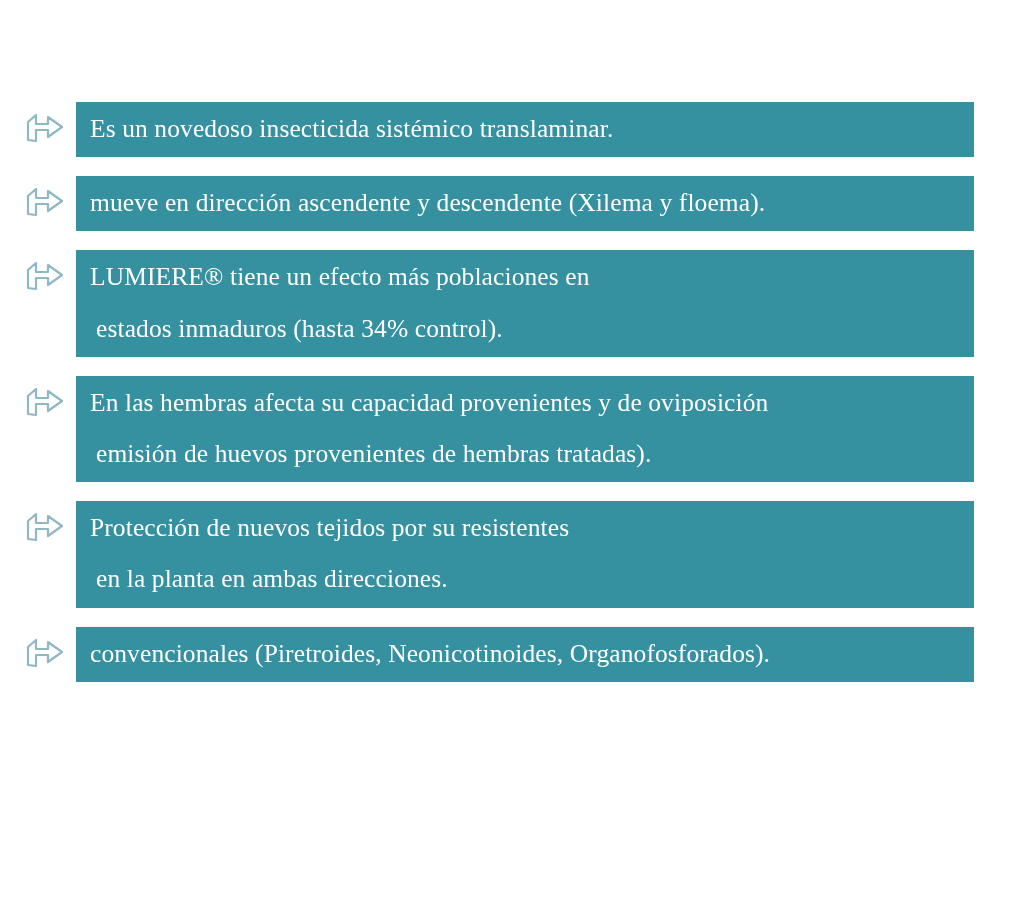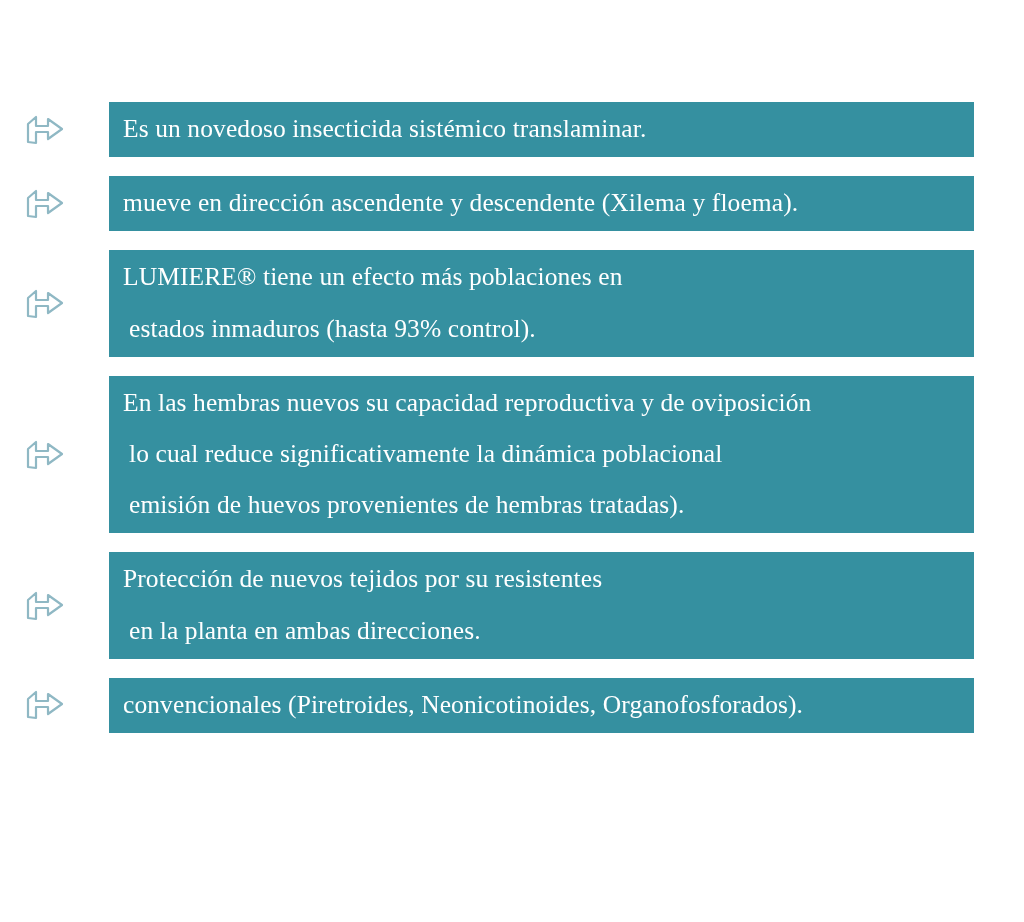--- a/index.html
+++ b/index.html
@@ -20,22 +20,21 @@
     box-sizing: border-box;
     padding: 102px 50px 40px 22px;
   }
   .bullet-list {
     display: flex;
     flex-direction: column;
     gap: 19px;
   }
   .bullet-row {
     display: flex;
-    align-items: center;
-    gap: 33px;
+    align-items: flex-start;
   }
   .arrow-icon {
     flex: 0 0 auto;
     width: 46px;
     height: 44px;
     margin-top: 8px;
     margin-right: 8px;
   }
   .arrow-icon svg {
     display: block;
@@ -88,32 +87,31 @@
         </div>
       </div>
       <div class="bullet-row">
         <span class="arrow-icon">
           <svg viewBox="0 0 46 44" xmlns="http://www.w3.org/2000/svg">
             <path d="M6 30 L6 12 L14 5 L14 14 L26 14 L26 7 L40 17 L26 27 L26 20 L14 20 L14 31 Z" fill="none" stroke="#8fb8c4" stroke-width="2.2" stroke-linejoin="round" stroke-linecap="round"></path>
           </svg>
         </span>
         <div class="bar">
           <span class="line">LUMIERE® tiene un efecto más poblaciones en</span>
-          <span class="line">estados inmaduros (hasta 93% control).</span>
+          <span class="line">estados inmaduros (hasta 34% control).</span>
         </div>
       </div>
       <div class="bullet-row">
         <span class="arrow-icon">
           <svg viewBox="0 0 46 44" xmlns="http://www.w3.org/2000/svg">
             <path d="M6 30 L6 12 L14 5 L14 14 L26 14 L26 7 L40 17 L26 27 L26 20 L14 20 L14 31 Z" fill="none" stroke="#8fb8c4" stroke-width="2.2" stroke-linejoin="round" stroke-linecap="round"></path>
           </svg>
         </span>
         <div class="bar">
-          <span class="line">En las hembras nuevos su capacidad reproductiva y de oviposición</span>
-          <span class="line">lo cual reduce significativamente la dinámica poblacional</span>
+          <span class="line">En las hembras afecta su capacidad provenientes y de oviposición</span>
           <span class="line">emisión de huevos provenientes de hembras tratadas).</span>
         </div>
       </div>
       <div class="bullet-row">
         <span class="arrow-icon">
           <svg viewBox="0 0 46 44" xmlns="http://www.w3.org/2000/svg">
             <path d="M6 30 L6 12 L14 5 L14 14 L26 14 L26 7 L40 17 L26 27 L26 20 L14 20 L14 31 Z" fill="none" stroke="#8fb8c4" stroke-width="2.2" stroke-linejoin="round" stroke-linecap="round"></path>
           </svg>
         </span>
         <div class="bar">

